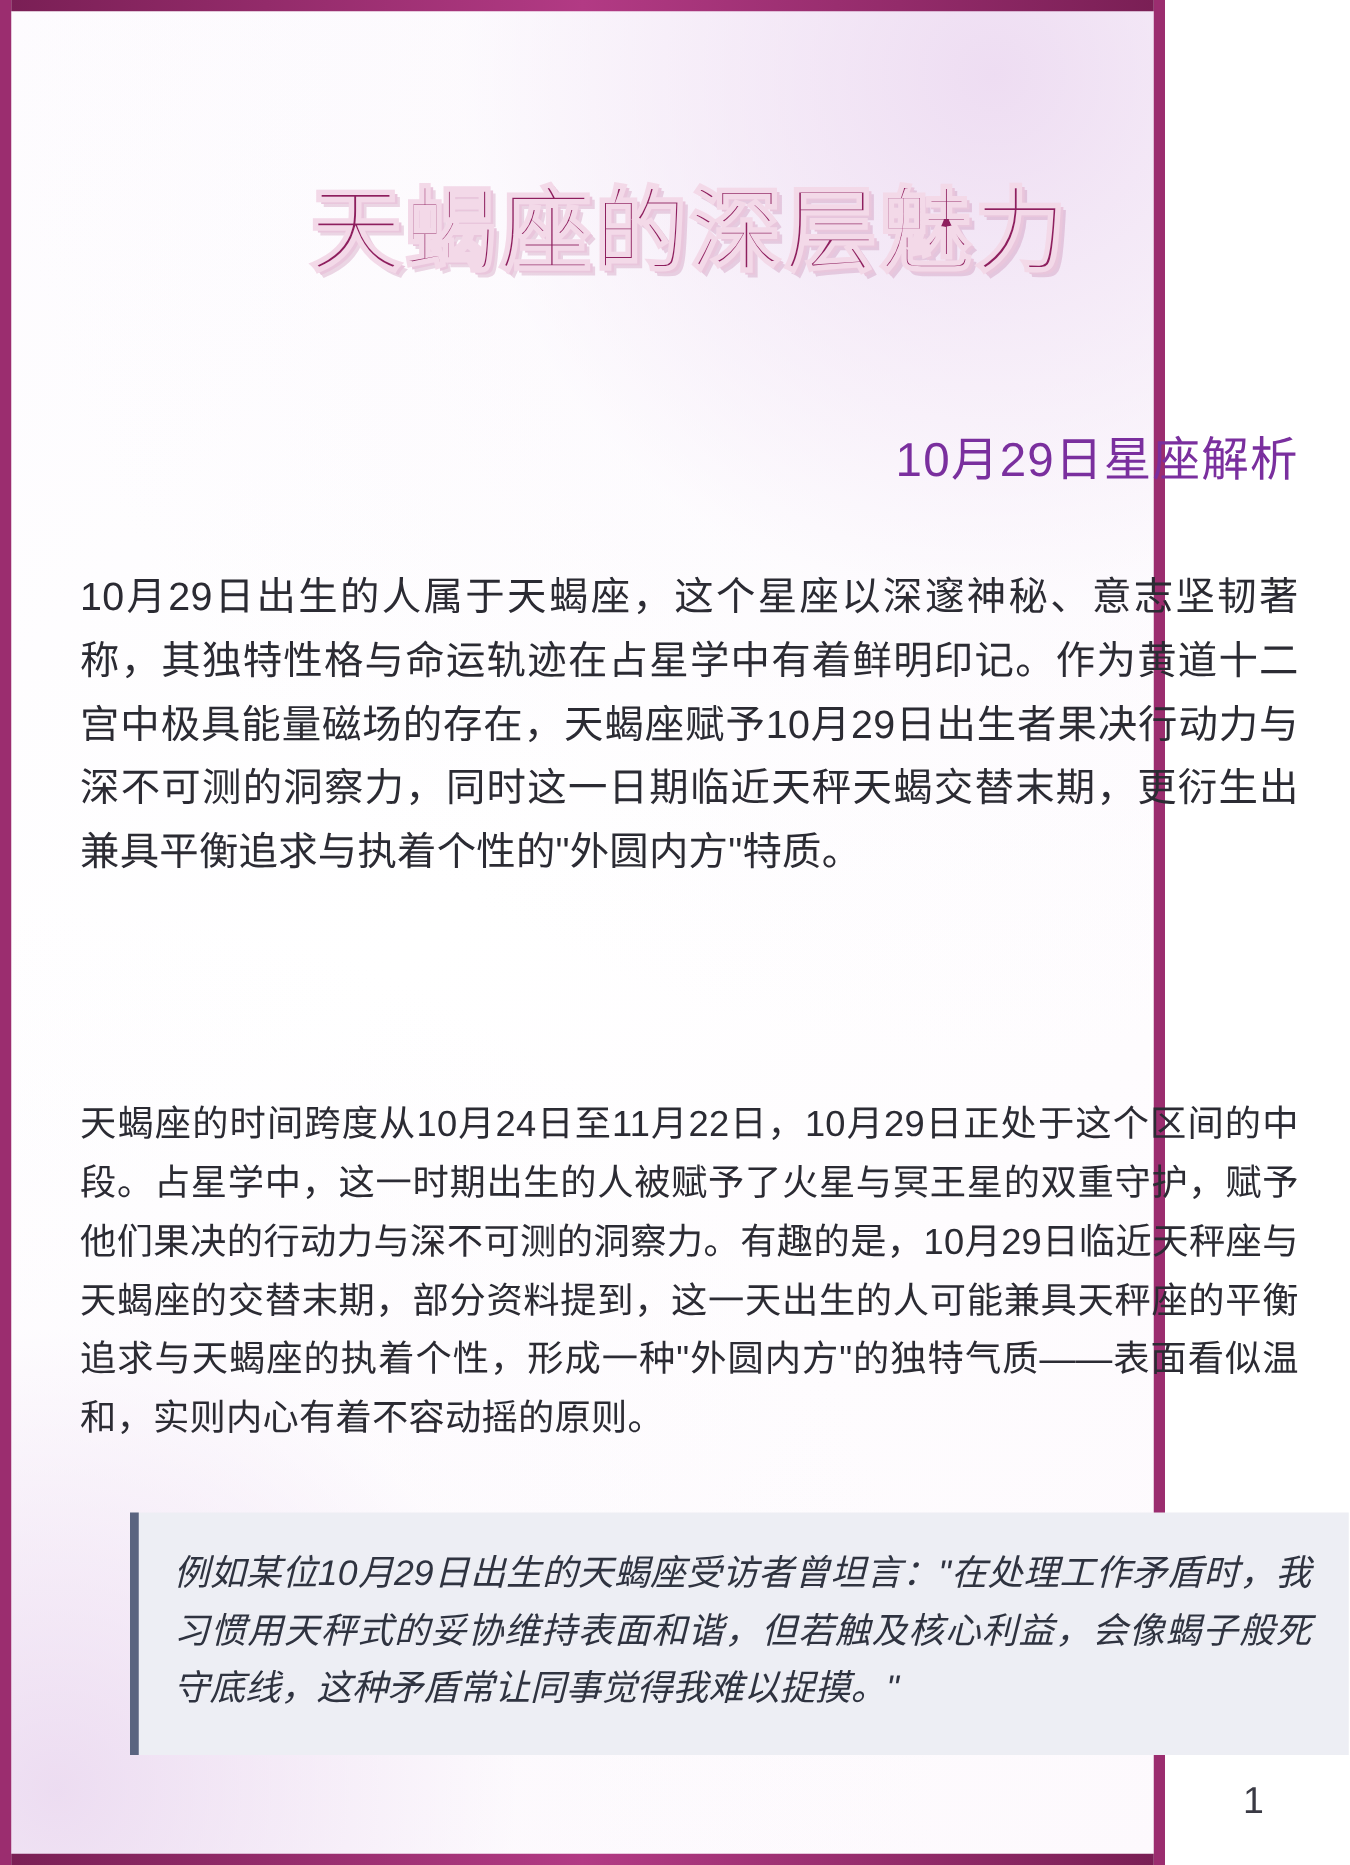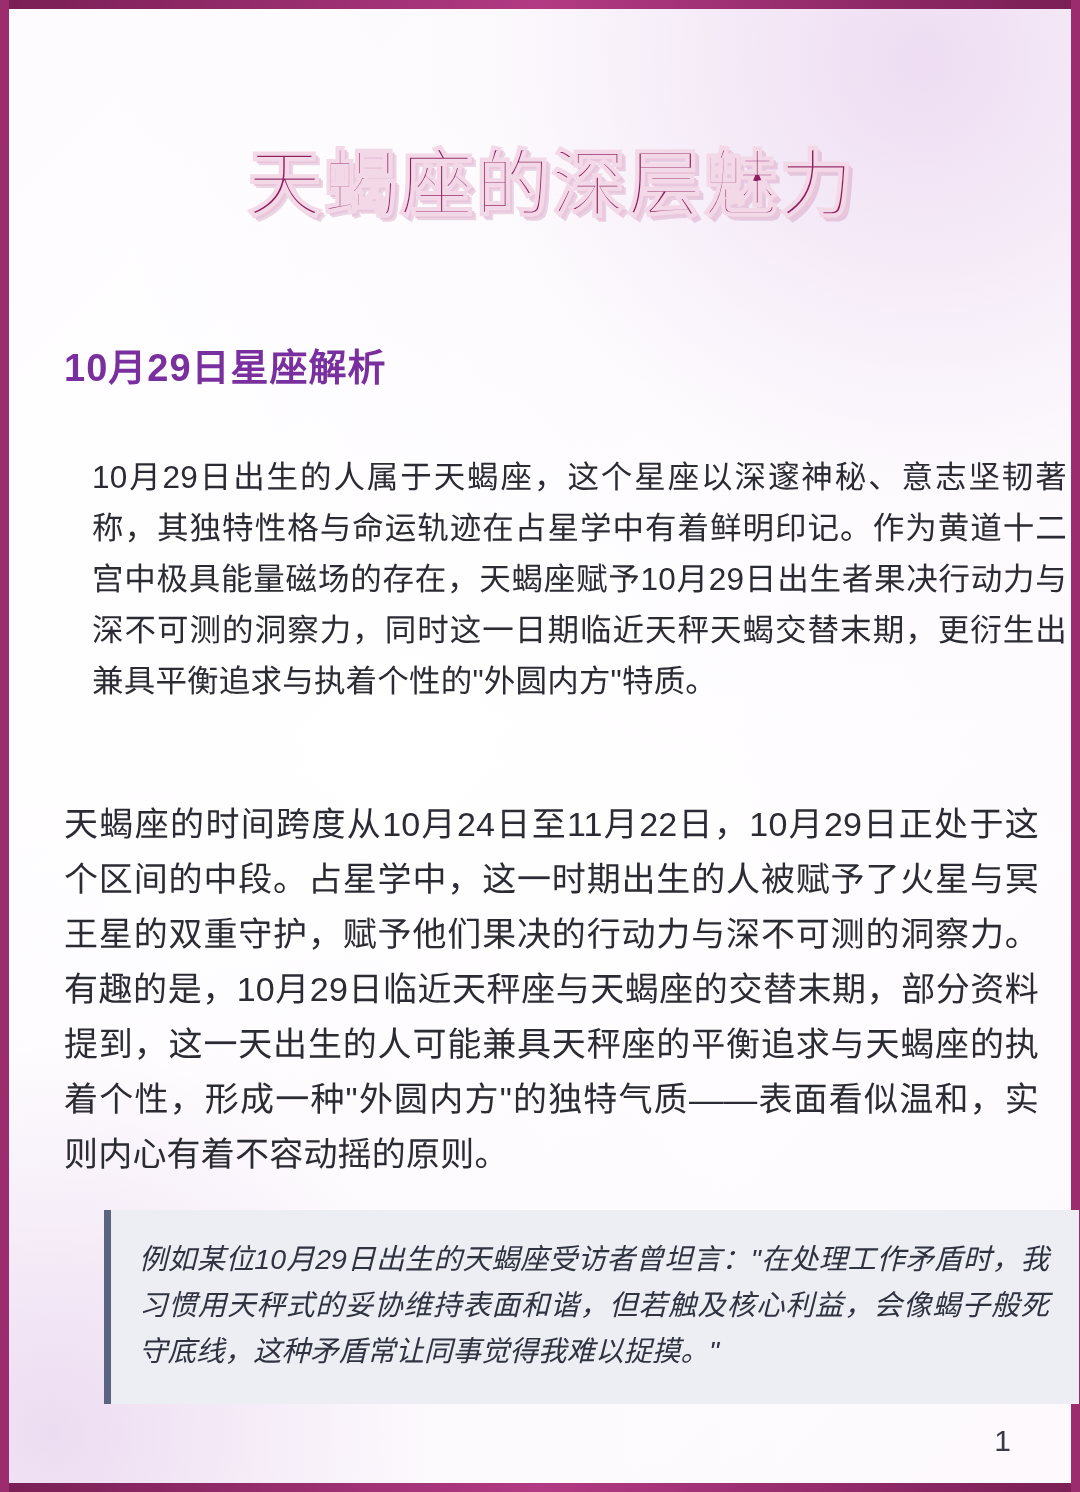--- a/index.html
+++ b/index.html
@@ -8,21 +8,21 @@
   }
   body {
     width: 1080px;
     height: 1492px;
     font-family: "Liberation Sans", sans-serif;
     background: #ffffff;
     overflow: hidden;
   }
   .page {
     position: relative;
-    width: 1080px;
+    width: 932px;
     height: 1492px;
     box-sizing: border-box;
     background:
       radial-gradient(circle at 86% 4%, rgba(235,215,240,0.85) 0%, rgba(250,245,252,0.35) 26%, rgba(255,255,255,0) 48%),
       radial-gradient(circle at 4% 96%, rgba(232,212,238,0.8) 0%, rgba(250,245,252,0.3) 22%, rgba(255,255,255,0) 42%),
       linear-gradient(135deg, #fdfbfe 0%, #ffffff 45%, #fdf9fd 100%);
     border-left: 9px solid #9b2d6f;
     border-right: 9px solid #9b2d6f;
     padding: 0;
   }
@@ -61,57 +61,56 @@
     text-shadow:
       3px 3px 0 #e9c6dc,
       5px 5px 0 rgba(155,45,111,0.18);
     line-height: 1.15;
   }
   .subtitle {
     position: absolute;
     top: 305px;
     left: 0;
     width: 975px;
-    text-align: left;
+    text-align: right;
     font-size: 38px;
-    font-weight: bold;
+    font-weight: normal;
     color: #7a2f9e;
     letter-spacing: 1px;
   }
   .intro {
     position: absolute;
     top: 420px;
     left: 0;
     width: 975px;
     font-size: 31.5px;
     line-height: 1.62;
     color: #2b2b33;
     text-align: justify;
     letter-spacing: 0.2px;
-    margin-left: 28px;
   }
   .section-head {
     position: absolute;
     top: 712px;
     left: 0;
     width: 975px;
     font-size: 33px;
     font-weight: bold;
     color: #9b1b5c;
     letter-spacing: 0.5px;
     padding-bottom: 18px;
     border-bottom: 2px solid #e7b9d3;
     box-sizing: border-box;
   }
   .body-text {
     position: absolute;
-    top: 763px;
+    top: 848px;
     left: 0;
     width: 975px;
-    font-size: 34px;
+    font-size: 29px;
     line-height: 1.62;
     color: #2b2b33;
     text-align: justify;
     letter-spacing: 0.2px;
   }
   .quote {
     position: absolute;
     top: 1181px;
     left: 0;
     width: 975px;

